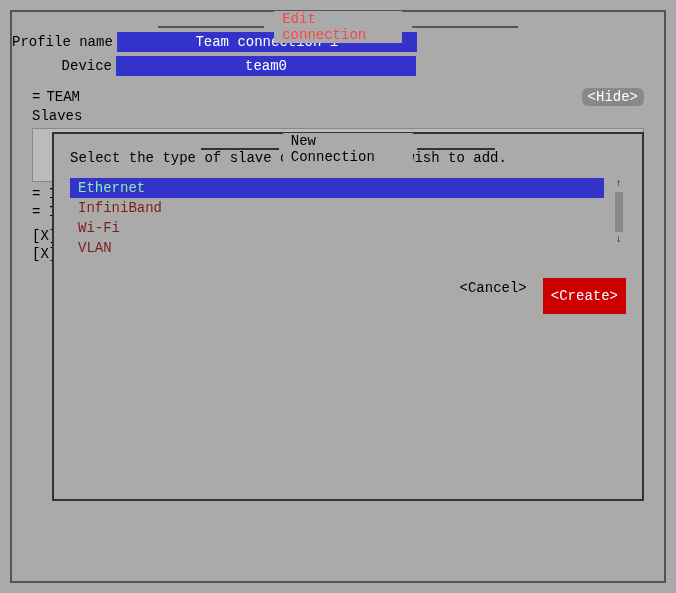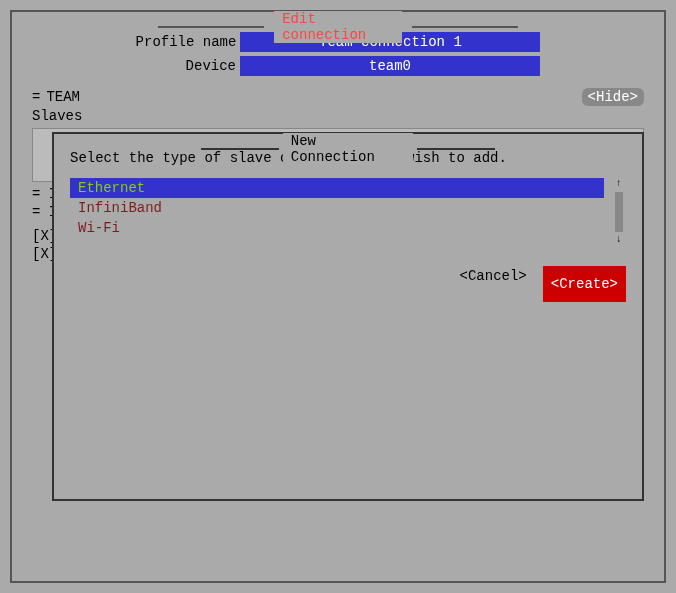--- a/index.html
+++ b/index.html
@@ -47,21 +47,21 @@
     }
 
     .profile-section {
       margin-top: 20px;
       text-align: center;
     }
 
     .profile-row {
       display: flex;
       align-items: center;
-      justify-content: center;
+      justify-content: flex-start;
       margin-bottom: 4px;
     }
 
     .profile-label {
       color: #000;
       min-width: 100px;
       text-align: right;
       margin-right: 4px;
     }
 
@@ -267,21 +267,21 @@
     .list-item {
       padding: 2px 8px;
       color: #7f1d1d;
       font-family: 'Courier New', Courier, monospace;
       font-size: 14px;
       cursor: pointer;
     }
 
     .list-item.selected {
       background: #3333cc;
-      color: #84cc16;
+      color: #86efac;
     }
 
     .list-scrollbar {
       display: flex;
       flex-direction: column;
       align-items: center;
       width: 14px;
     }
 
     .list-scroll-up {
@@ -402,20 +402,21 @@
     </div>
 
     <div class="dialog-content">
       <div class="dialog-desc">Select the type of slave connection you wish to add.</div>
 
       <div class="dialog-list-area">
         <div class="connection-list">
           <div class="list-item selected">Ethernet</div>
           <div class="list-item">InfiniBand</div>
           <div class="list-item">Wi-Fi</div>
+          <div class="list-item">VLAN</div>
         </div>
         <div class="list-scrollbar">
           <span class="list-scroll-up">↑</span>
           <div class="list-scroll-track"></div>
           <span class="list-scroll-down">↓</span>
         </div>
       </div>
     </div>
 
     <div class="dialog-buttons">

